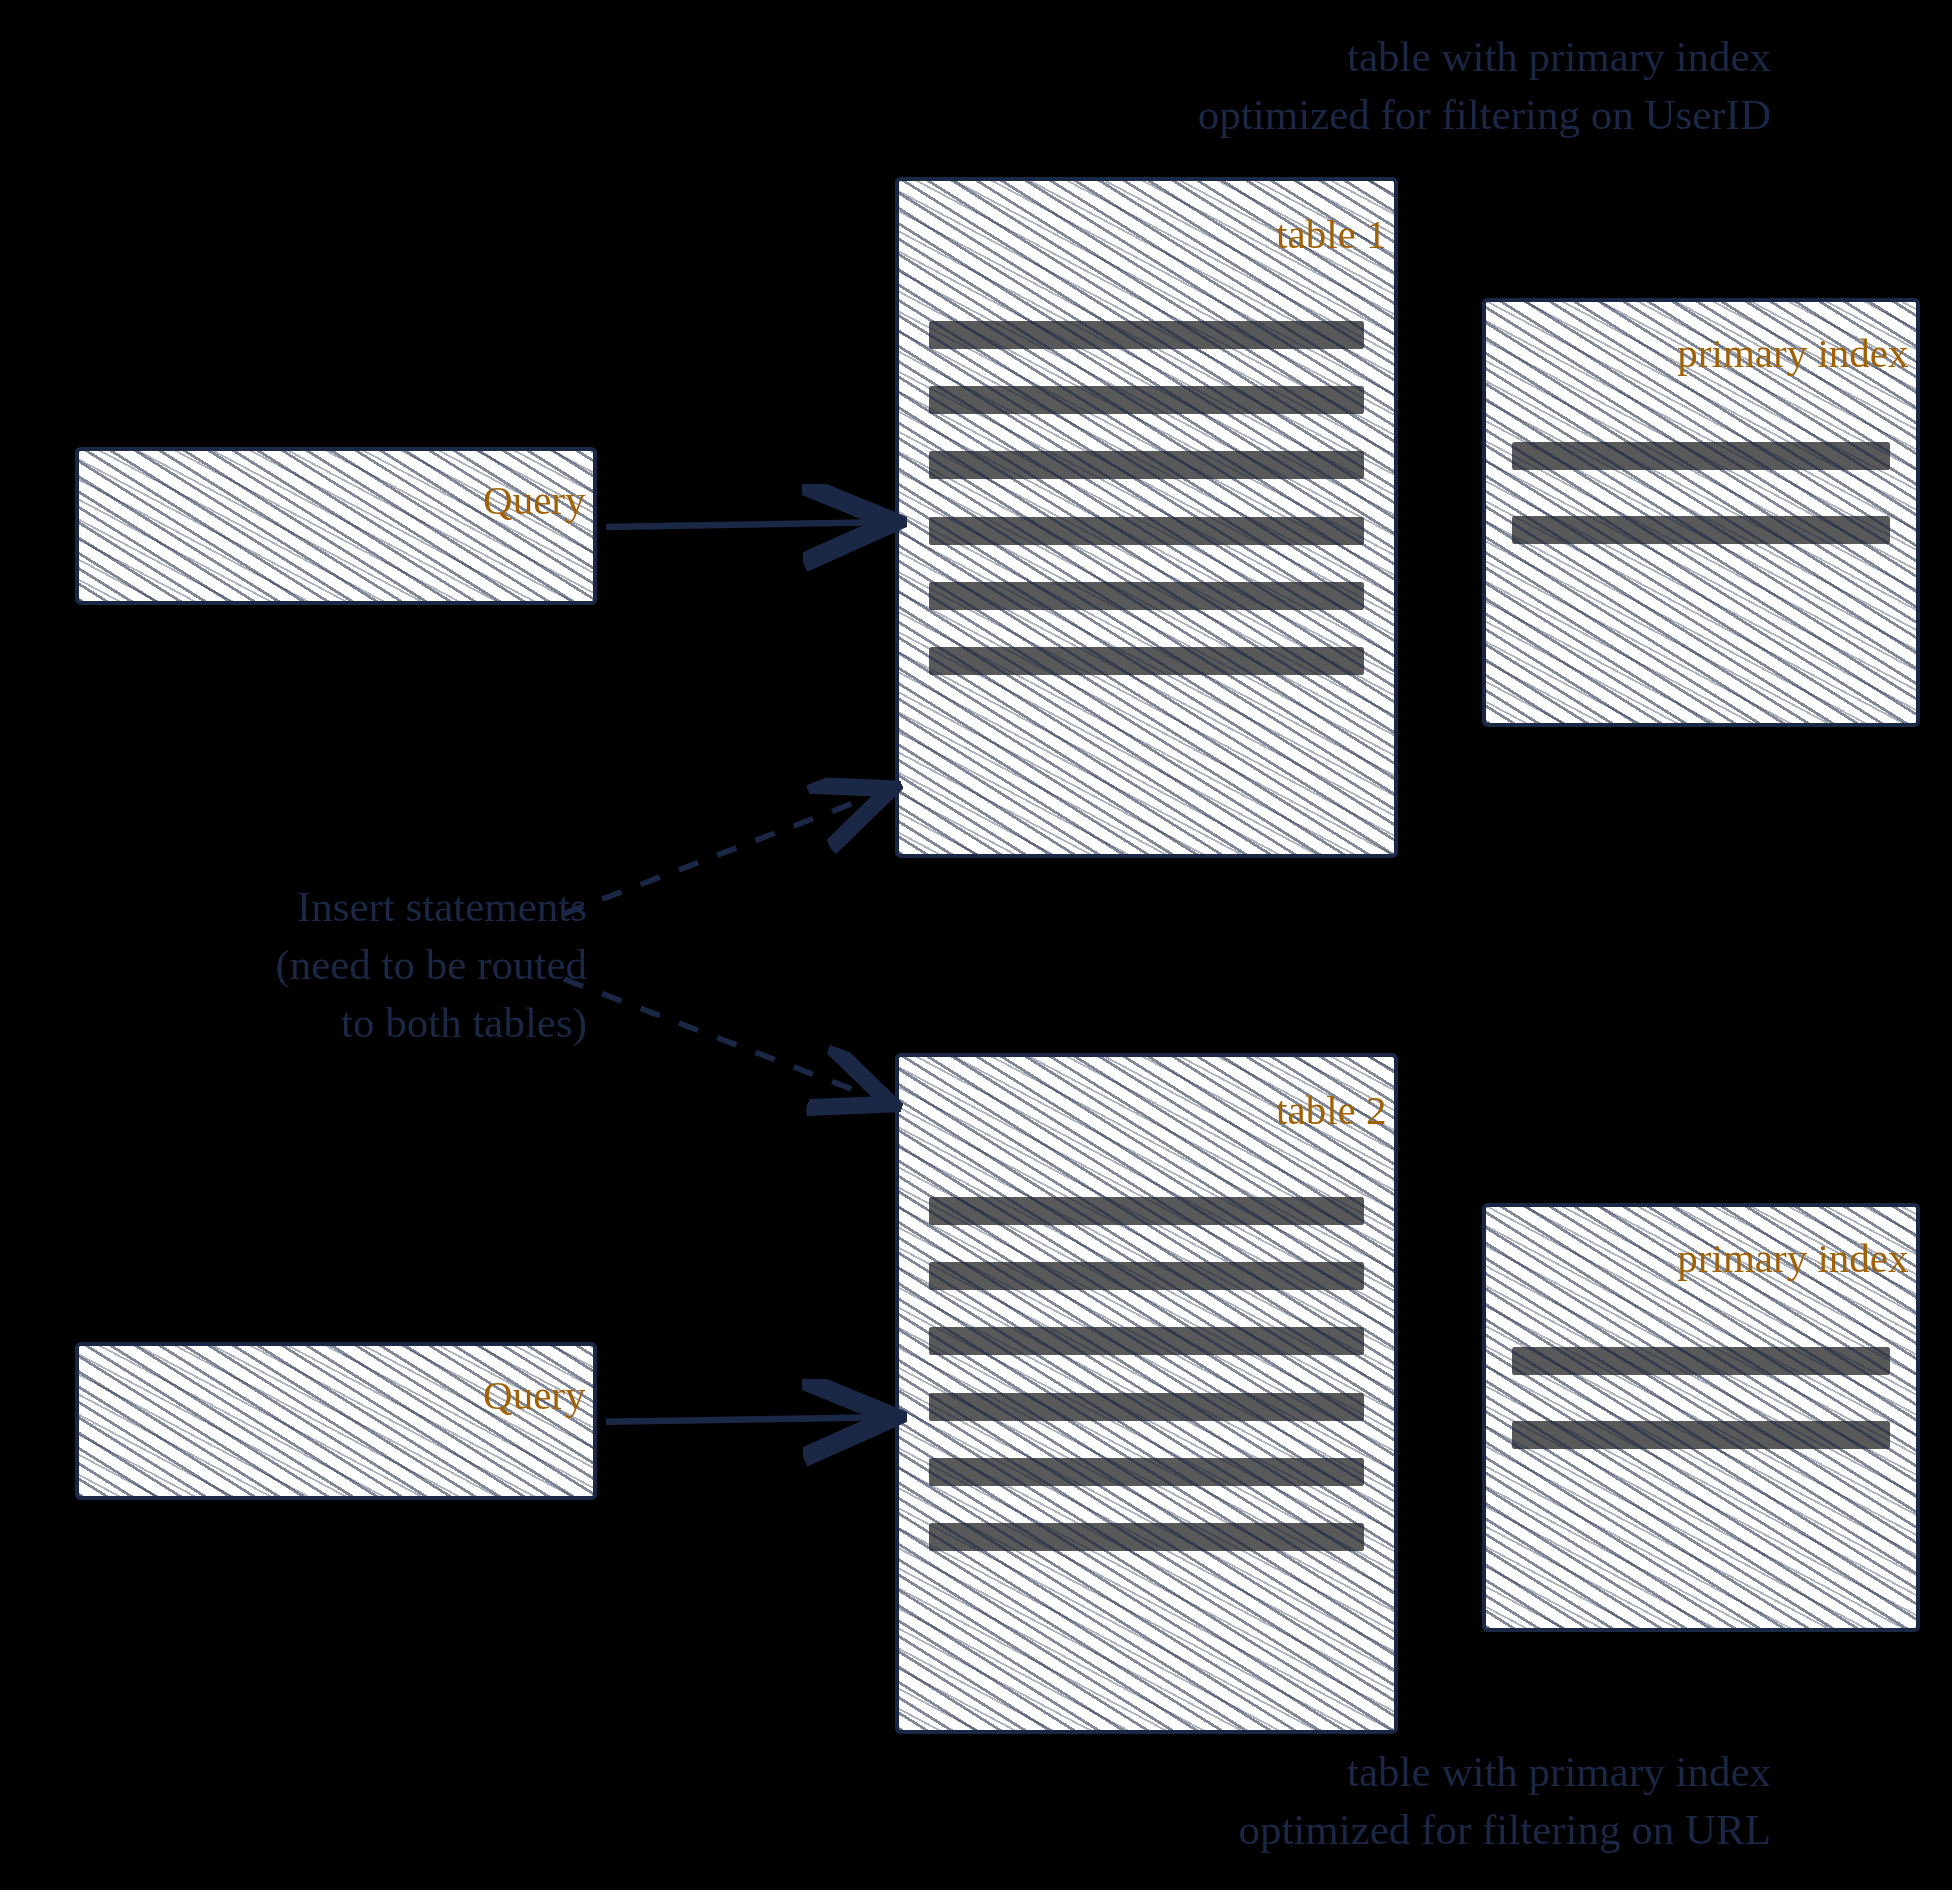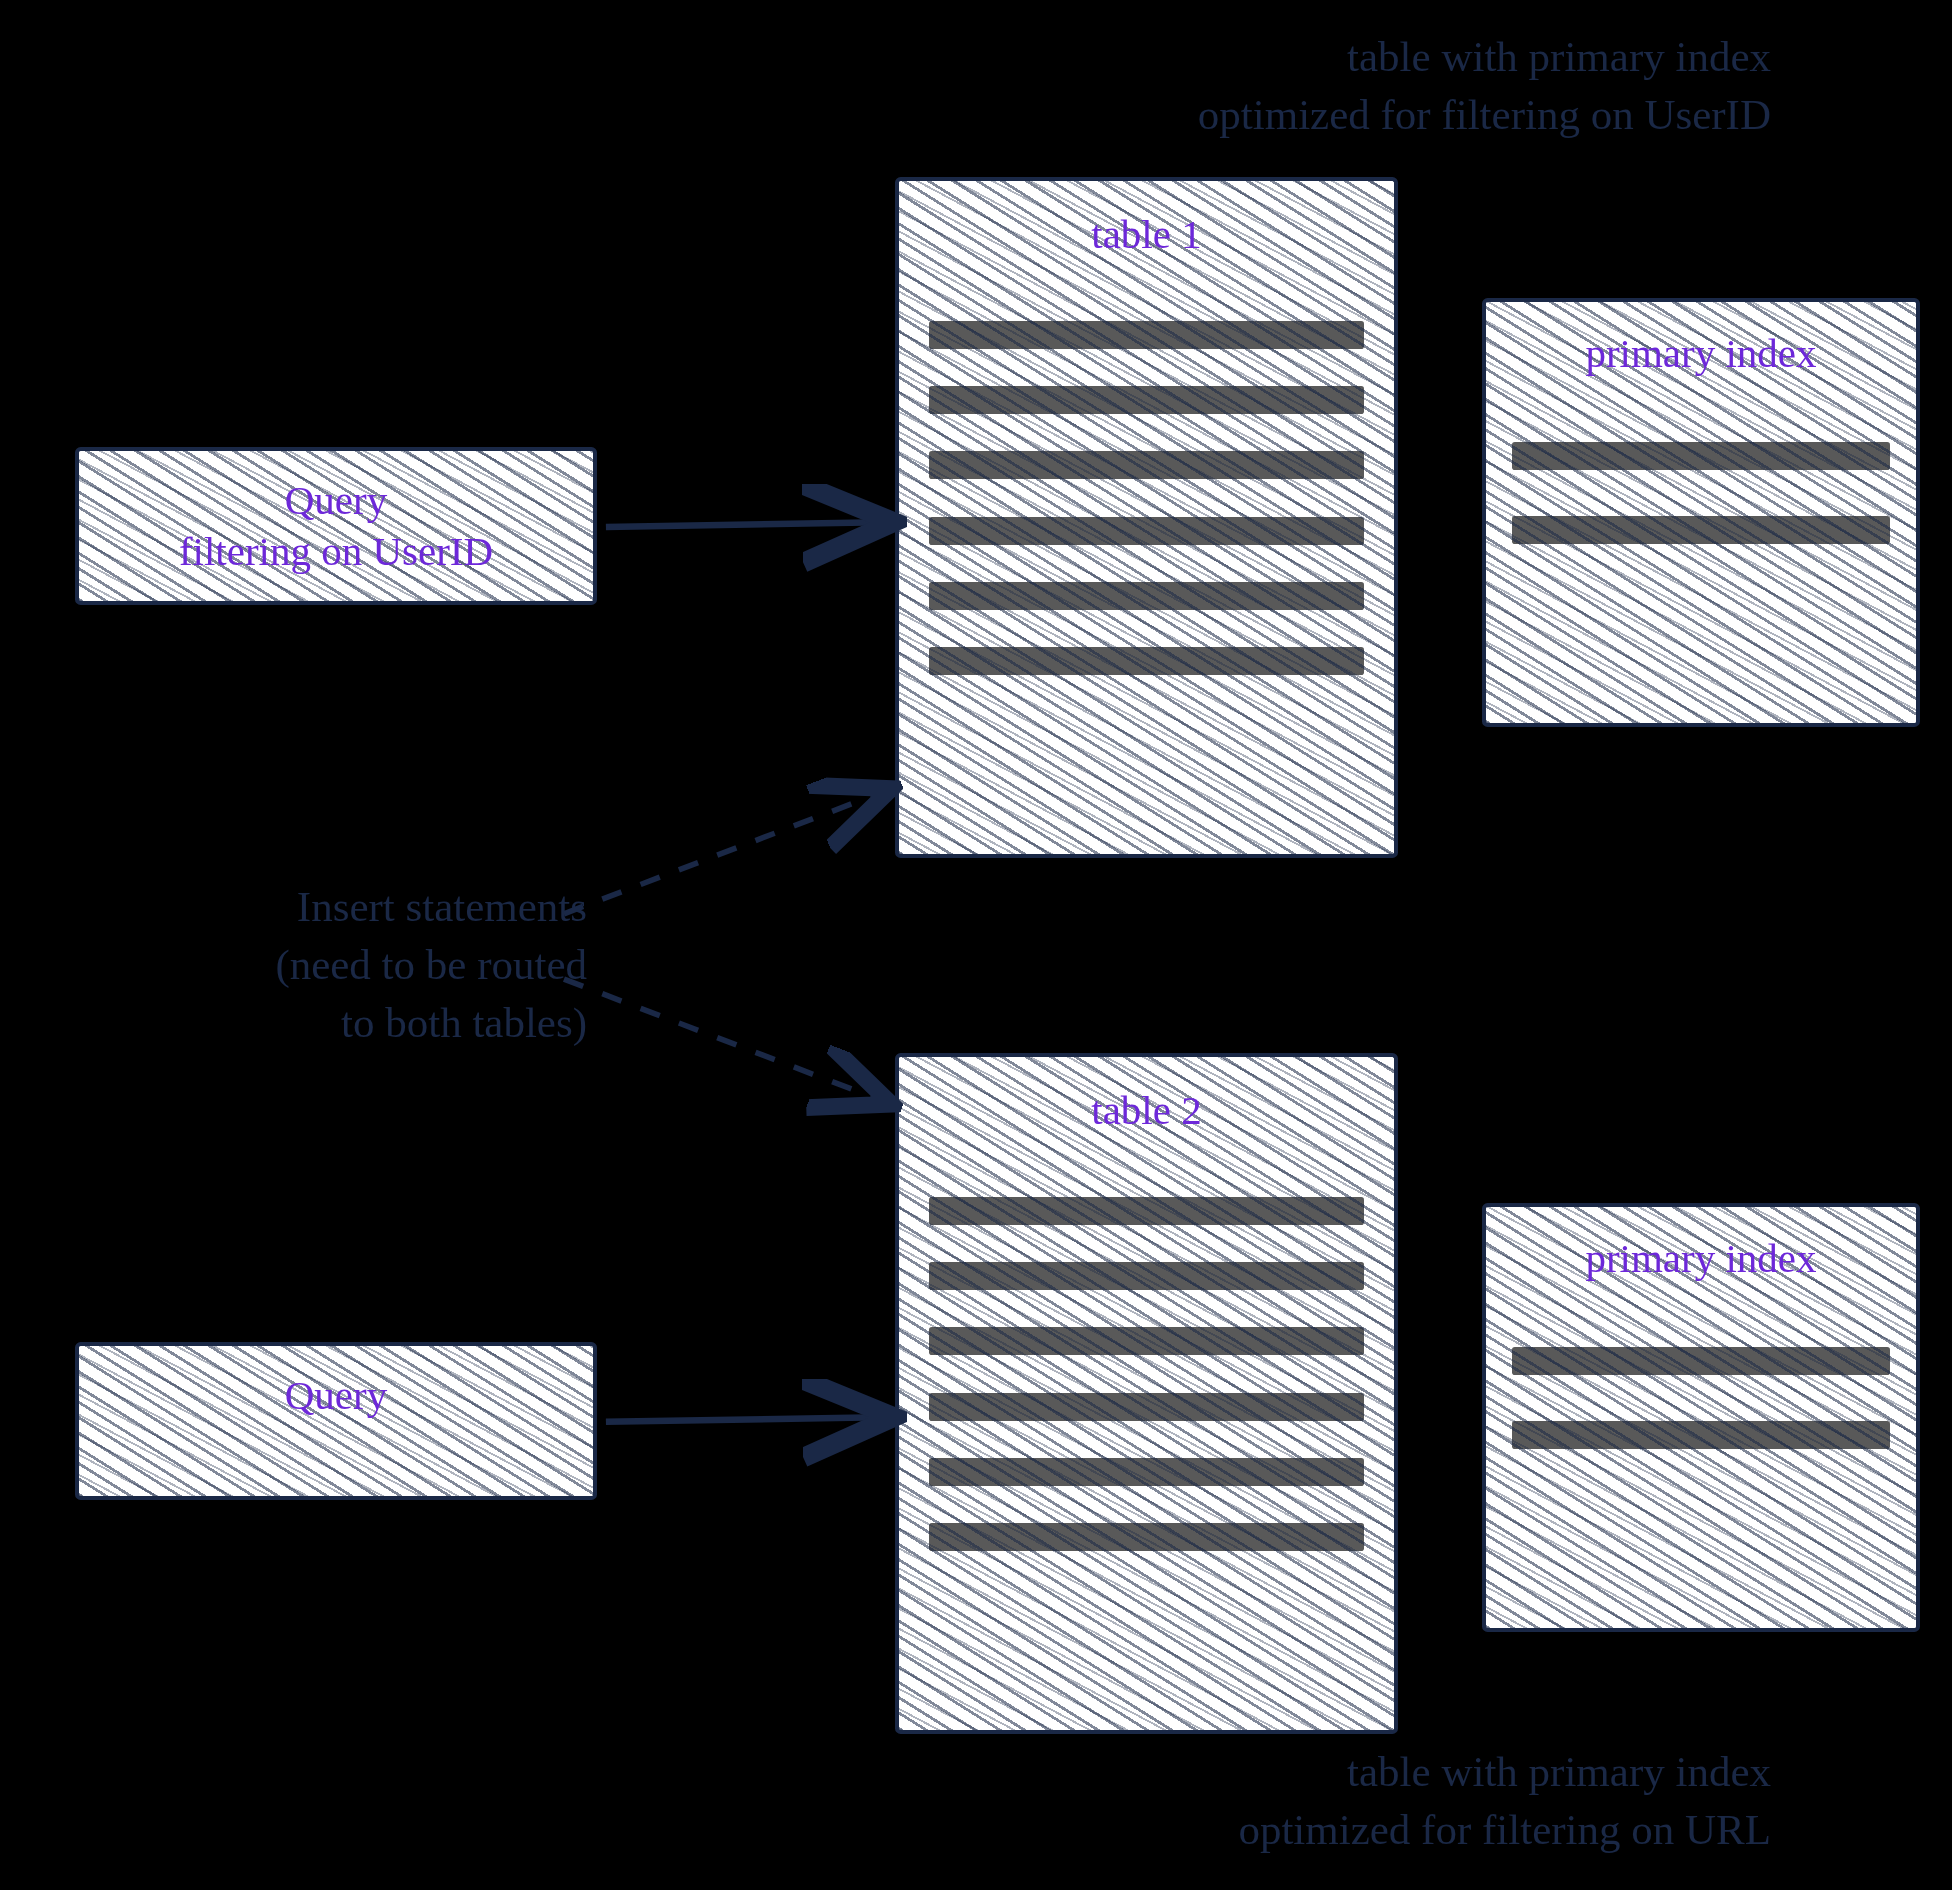--- a/index.html
+++ b/index.html
@@ -43,23 +43,23 @@
       rgba(26,40,70,0.35) 0px,
       rgba(26,40,70,0.35) 1.9px,
       transparent 1.9px,
       transparent 17.7px
     );
     pointer-events: none;
   }
   .box-text {
     position: relative;
     z-index: 2;
-    color: #6d28d9;
+    color: #a16207;
     font-size: 41px;
-    text-align: center;
+    text-align: right;
     line-height: 1.25;
     padding: 5.6px 7.5px;
   }
   .row-dark {
     position: absolute;
     left: 6%;
     right: 6%;
     height: 28px;
     background: rgba(0,0,0,0.65);
     border-radius: 2.8px;
@@ -81,21 +81,20 @@
 <div class="label" style="left:932px; top:1743px; width:839px;">table with primary index
 optimized for filtering on URL</div>
 
 <div class="label" style="left:65px; top:878px; width:522px;">Insert statements
 (need to be routed
 to both tables)</div>
 
 <div class="box hatch" style="left:75px; top:447px; width:522px; height:158px;">
   <div class="box-text" style="margin-top:18.6px;">
     <div>Query</div>
-    <div>filtering on UserID</div>
   </div>
 </div>
 
 <div class="box hatch" style="left:75px; top:1342px; width:522px; height:158px;">
   <div class="box-text" style="margin-top:18.6px;">
     <div>Query</div>
   </div>
 </div>
 
 <div class="box hatch" style="left:895px; top:177px; width:503px; height:681px;">

